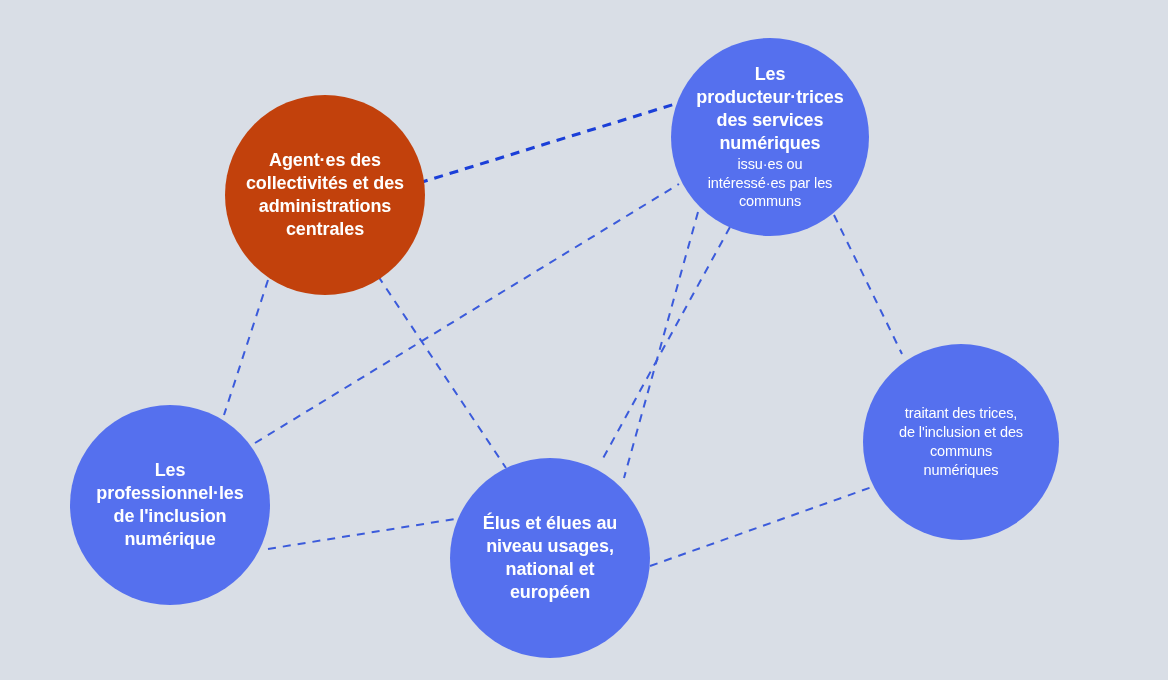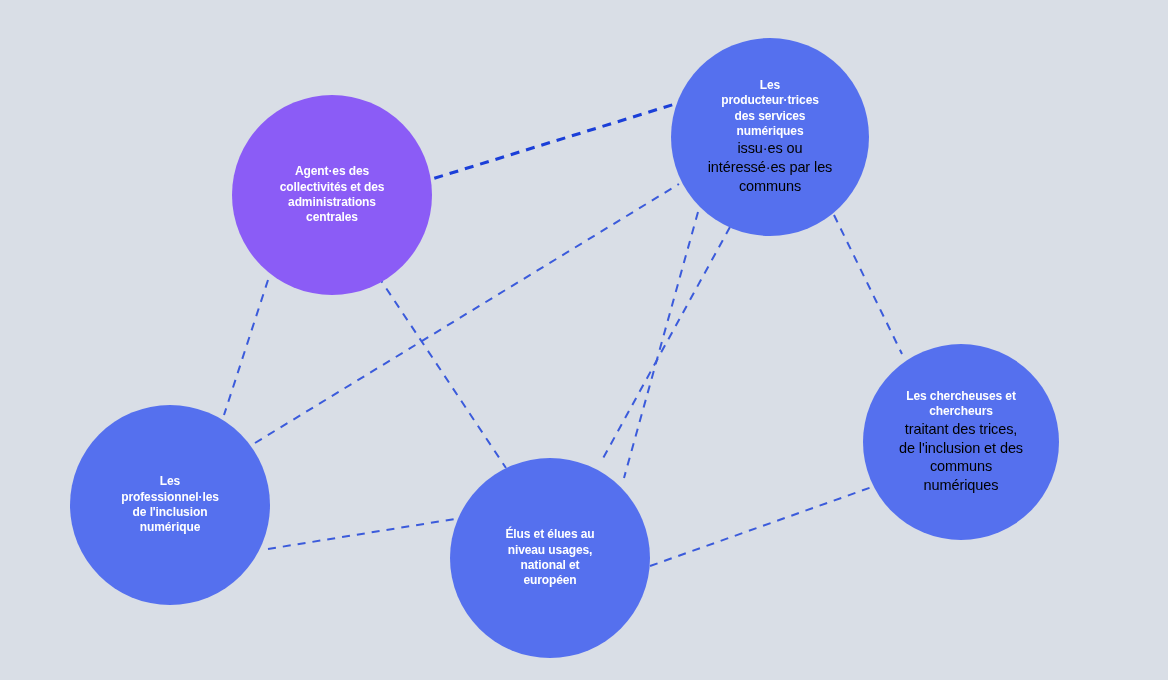--- a/index.html
+++ b/index.html
@@ -34,32 +34,32 @@
     flex-direction: column;
     align-items: center;
     justify-content: center;
     box-sizing: border-box;
     text-align: center;
     color: #ffffff;
     padding: 6px 10px;
   }
   .node-title {
     font-weight: bold;
-    font-size: 12px;
+    font-size: 18px;
     line-height: 1.28;
     letter-spacing: -0.1px;
     color: #ffffff;
     white-space: pre-line;
   }
   .node-subtitle {
     font-weight: normal;
     font-size: 14.5px;
     line-height: 1.3;
     letter-spacing: -0.1px;
-    color: #000000;
+    color: #ffffff;
     margin-top: 0;
     white-space: pre-line;
   }
   .node-subtitle:empty {
     display: none;
     margin-top: 0;
   }
 </style>
 </head>
 <body>
@@ -72,38 +72,36 @@
       <line x1="378" y1="276" x2="506" y2="468" stroke="#3b5bdb" stroke-width="2" stroke-dasharray="8 7" stroke-linecap="butt"></line>
       <line x1="255" y1="443" x2="679" y2="184" stroke="#3b5bdb" stroke-width="2" stroke-dasharray="8 7" stroke-linecap="butt"></line>
       <line x1="268" y1="549" x2="461" y2="518" stroke="#3b5bdb" stroke-width="2" stroke-dasharray="8 7" stroke-linecap="butt"></line>
       <line x1="730" y1="227" x2="601" y2="462" stroke="#3b5bdb" stroke-width="2" stroke-dasharray="8 7" stroke-linecap="butt"></line>
       <line x1="698" y1="212" x2="624" y2="478" stroke="#3b5bdb" stroke-width="2" stroke-dasharray="8 7" stroke-linecap="butt"></line>
       <line x1="834" y1="215" x2="902" y2="354" stroke="#3b5bdb" stroke-width="2" stroke-dasharray="8 7" stroke-linecap="butt"></line>
       <line x1="650" y1="566" x2="872" y2="487" stroke="#3b5bdb" stroke-width="2" stroke-dasharray="8 7" stroke-linecap="butt"></line>
     </svg>
 
   <div id="node-layer">
-      <div class="node" style="left: 232px; top: 95px; width: 200px; height: 200px; background: #8b5cf6;">
+      <div class="node" style="left: 225px; top: 95px; width: 200px; height: 200px; background: #c2410c;">
         <div class="node-title">Agent·es des
 collectivités et des
 administrations
 centrales</div>
       </div>
       <div class="node" style="left: 671px; top: 38px; width: 198px; height: 198px; background: rgb(85, 112, 238);">
         <div class="node-title">Les
 producteur·trices
 des services
 numériques</div>
         <div class="node-subtitle">issu·es ou
 intéressé·es par les
 communs</div>
       </div>
       <div class="node" style="left: 863px; top: 344px; width: 196px; height: 196px; background: rgb(85, 112, 238);">
-        <div class="node-title">Les chercheuses et
-chercheurs</div>
         <div class="node-subtitle">traitant des trices,
 de l'inclusion et des
 communs
 numériques</div>
       </div>
       <div class="node" style="left: 70px; top: 405px; width: 200px; height: 200px; background: rgb(85, 112, 238);">
         <div class="node-title">Les
 professionnel·les
 de l'inclusion
 numérique</div>

